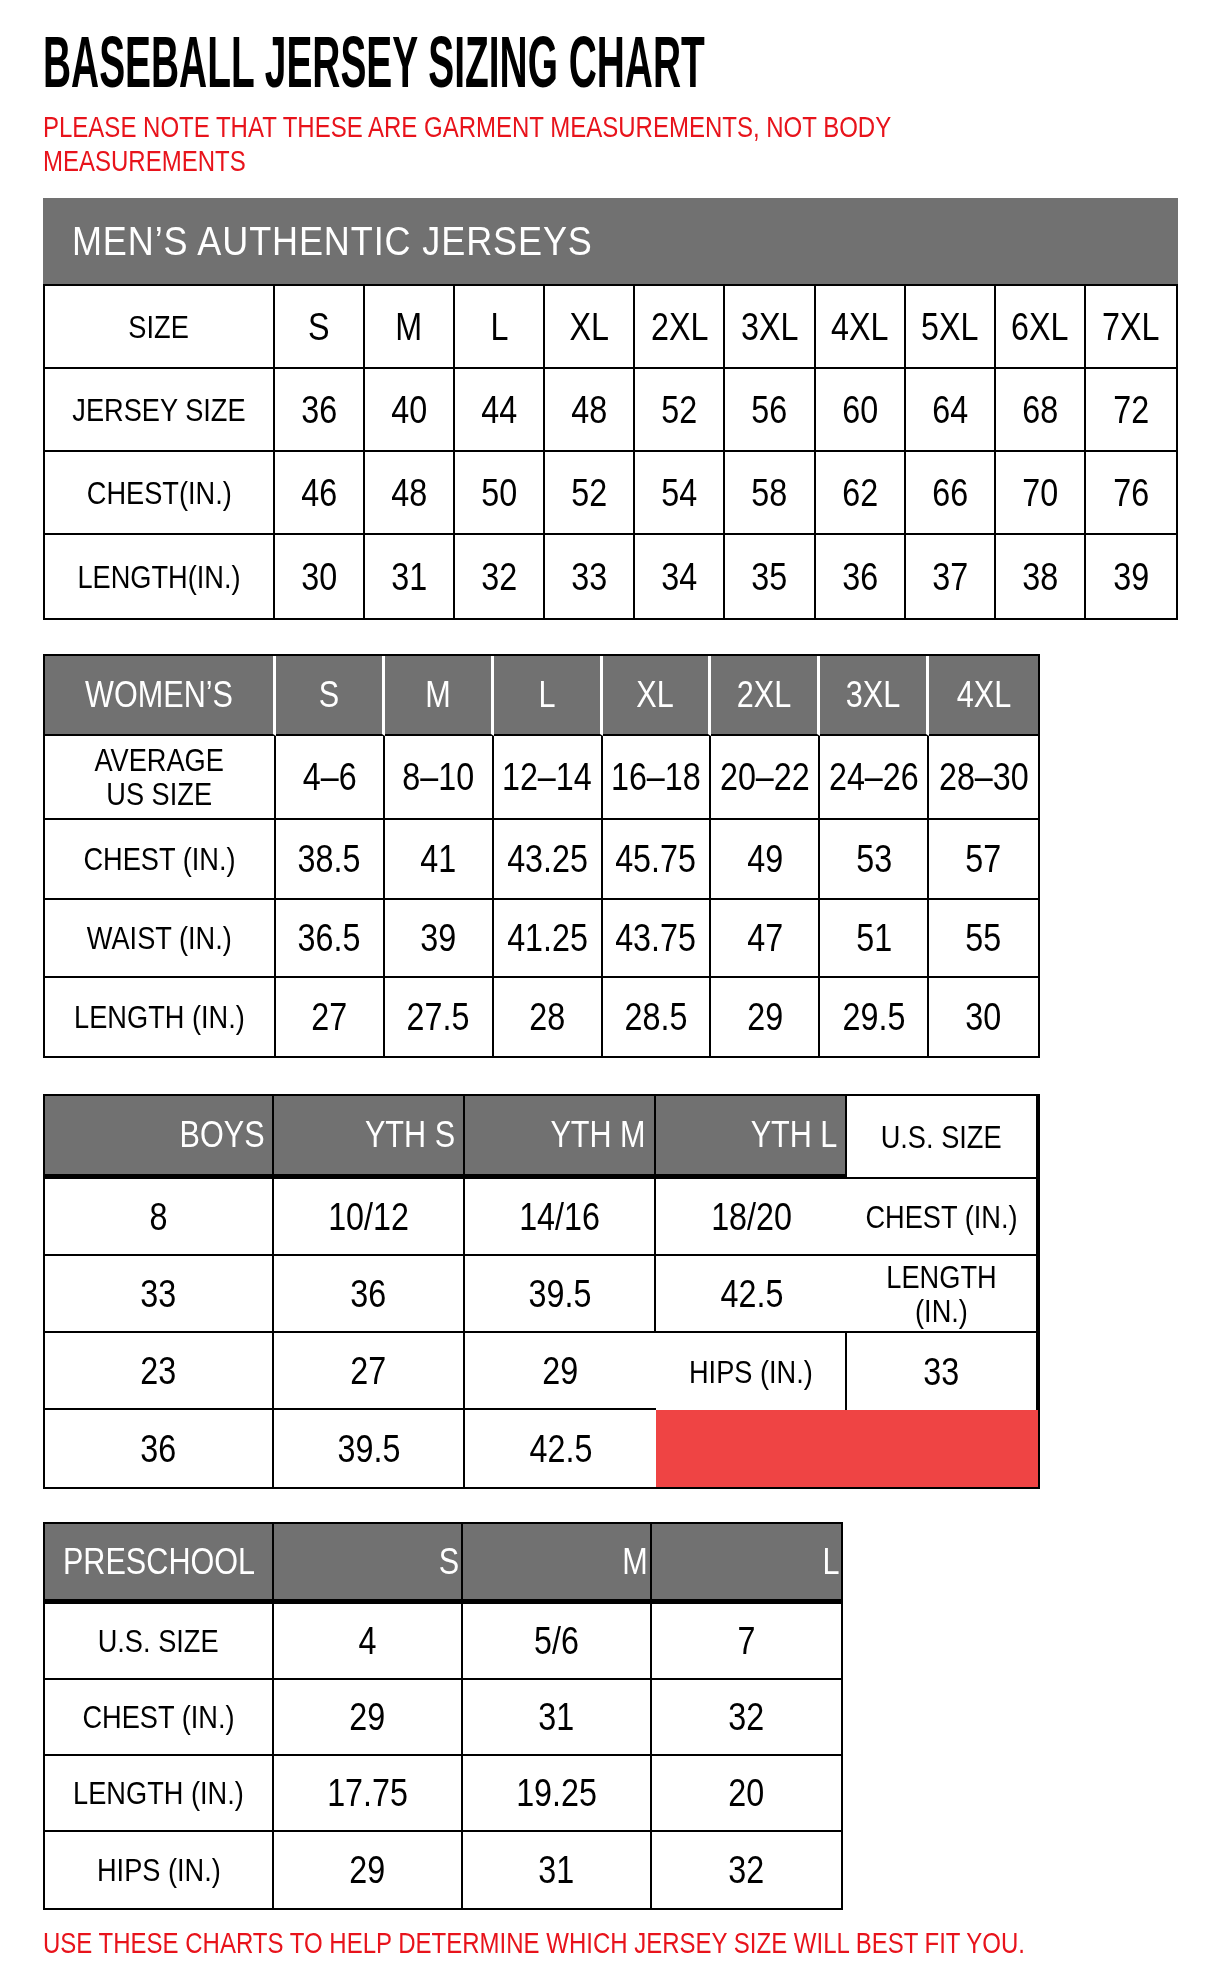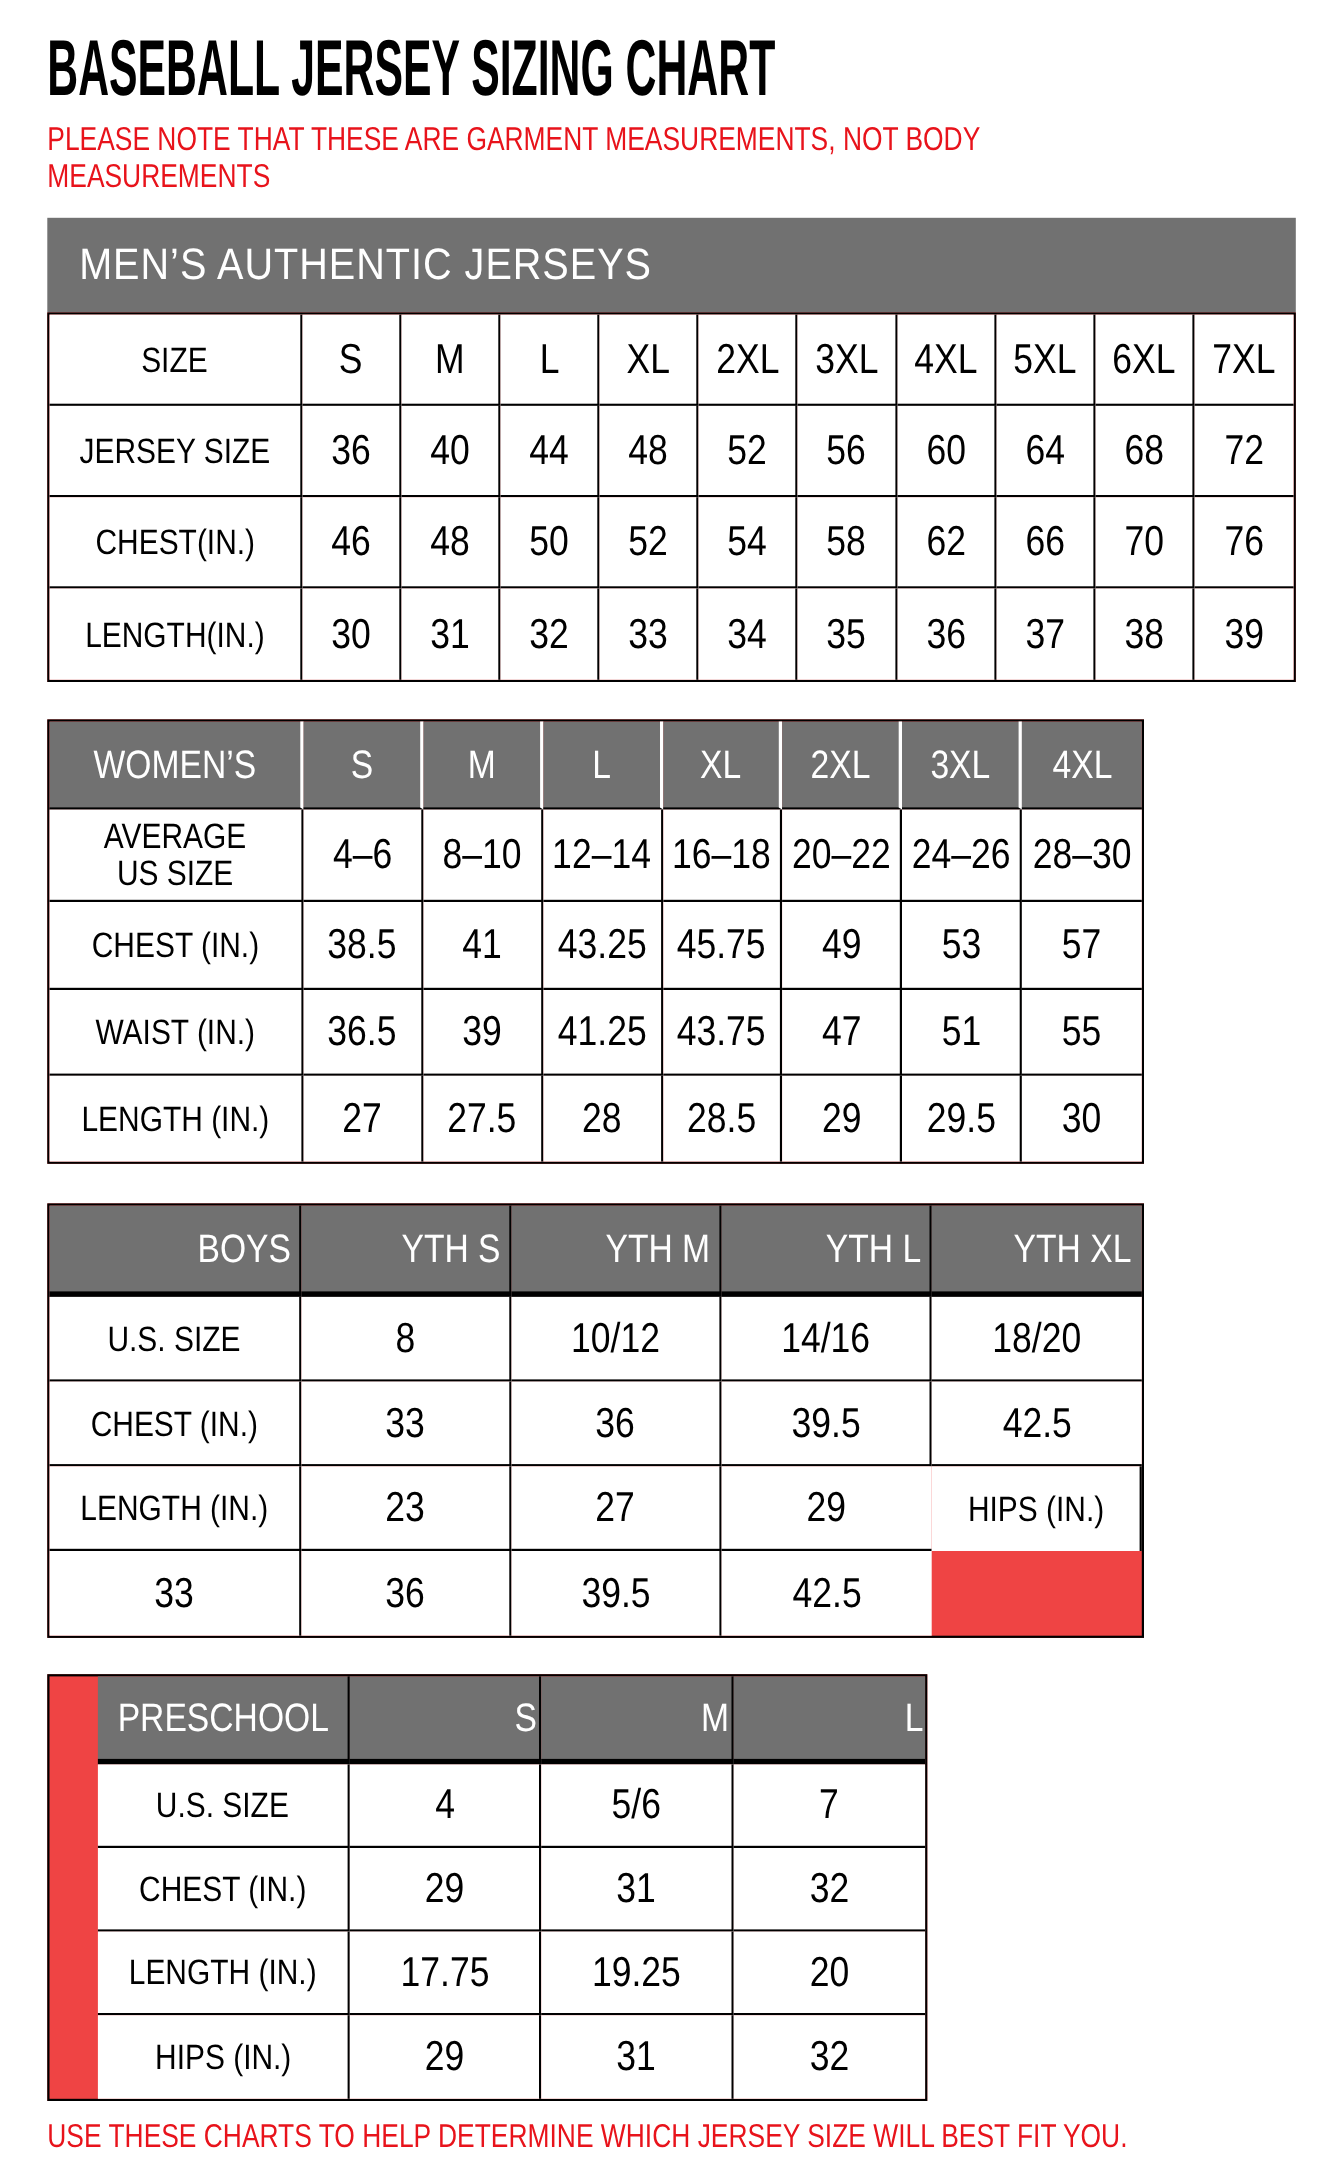--- a/index.html
+++ b/index.html
@@ -31,21 +31,21 @@
     margin-top:20px;width:1135px;height:86px;background:#717171;
     display:flex;align-items:center;
   }
   .mens-bar .tx{font-size:40px;letter-spacing:1px;transform:scaleX(0.9);color:#fff;}
 
   
   .grid{display:grid;border:2px solid #000000;box-sizing:border-box;background:#ef4444;}
   .mens{width:1135px;grid-template-columns:230px repeat(10,1fr);grid-template-rows:repeat(4,83px);}
   .womens{margin-top:34px;width:997px;grid-template-columns:231px repeat(7,1fr);grid-template-rows:80px 84px 80px 78px 78px;}
   .boys{margin-top:36px;width:997px;grid-template-columns:229px repeat(4,1fr);grid-template-rows:83px repeat(4,77px);}
-  .preschool{margin-top:33px;width:800px;grid-template-columns:229px repeat(3,1fr);grid-template-rows:80px repeat(4,76px);padding-left:44px;}
+  .preschool{margin-top:33px;width:800px;grid-template-columns:229px repeat(3,1fr);grid-template-rows:80px repeat(4,76px);}
 
   .cell{
     display:flex;align-items:center;justify-content:center;background:#fff;
     border-right:2px solid #000;border-bottom:2px solid #000;overflow:hidden;
   }
   .cell.c-last{border-right:none;}
   .cell.r-last{border-bottom:none;}
 
   .tx{
     display:inline-block;transform:scaleX(0.85);transform-origin:50% 50%;
@@ -342,23 +342,20 @@
       </div>
       <div class="cell hd">
         <span class="tx">YTH S</span>
       </div>
       <div class="cell hd">
         <span class="tx">YTH M</span>
       </div>
       <div class="cell hd">
         <span class="tx">YTH L</span>
       </div>
-      <div class="cell hd c-last">
-        <span class="tx">YTH XL</span>
-      </div>
       <div class="cell lb">
         <span class="tx">U.S. SIZE</span>
       </div>
       <div class="cell">
         <span class="tx">8</span>
       </div>
       <div class="cell">
         <span class="tx">10/12</span>
       </div>
       <div class="cell">

